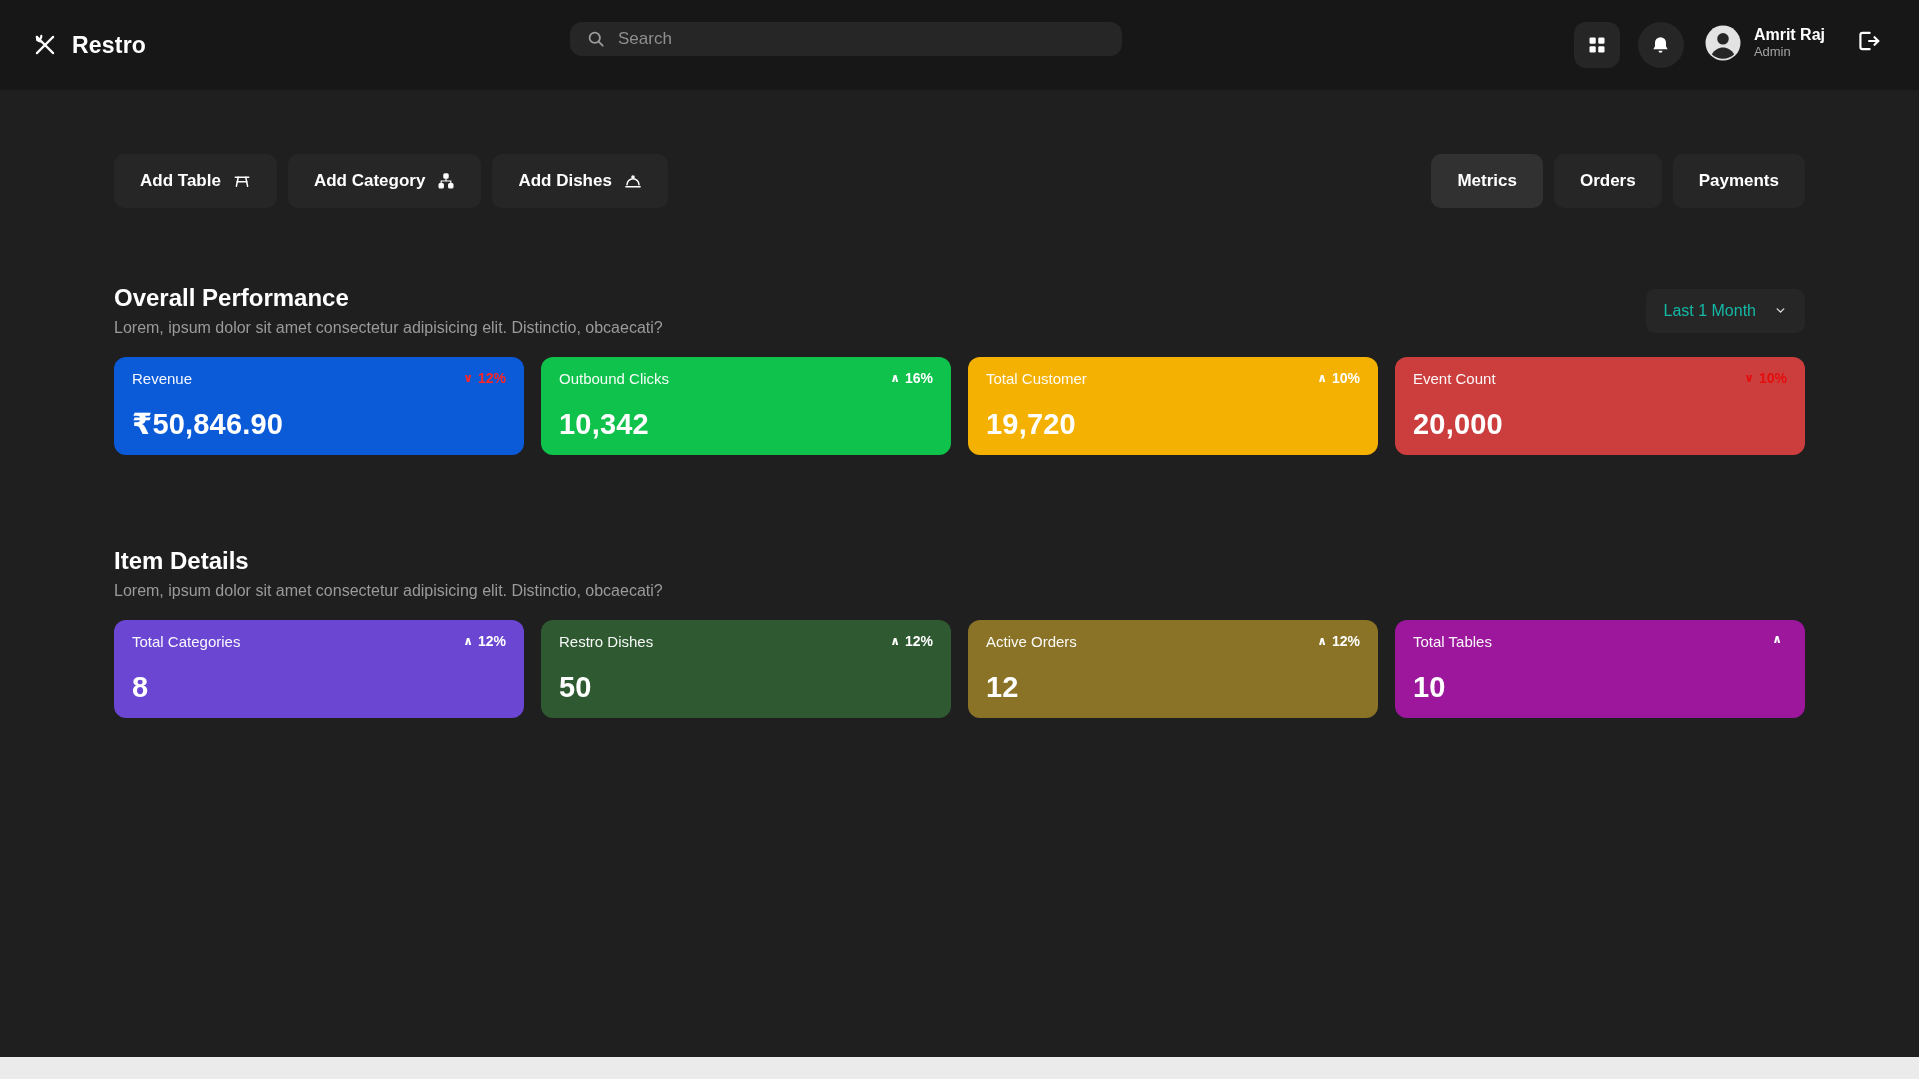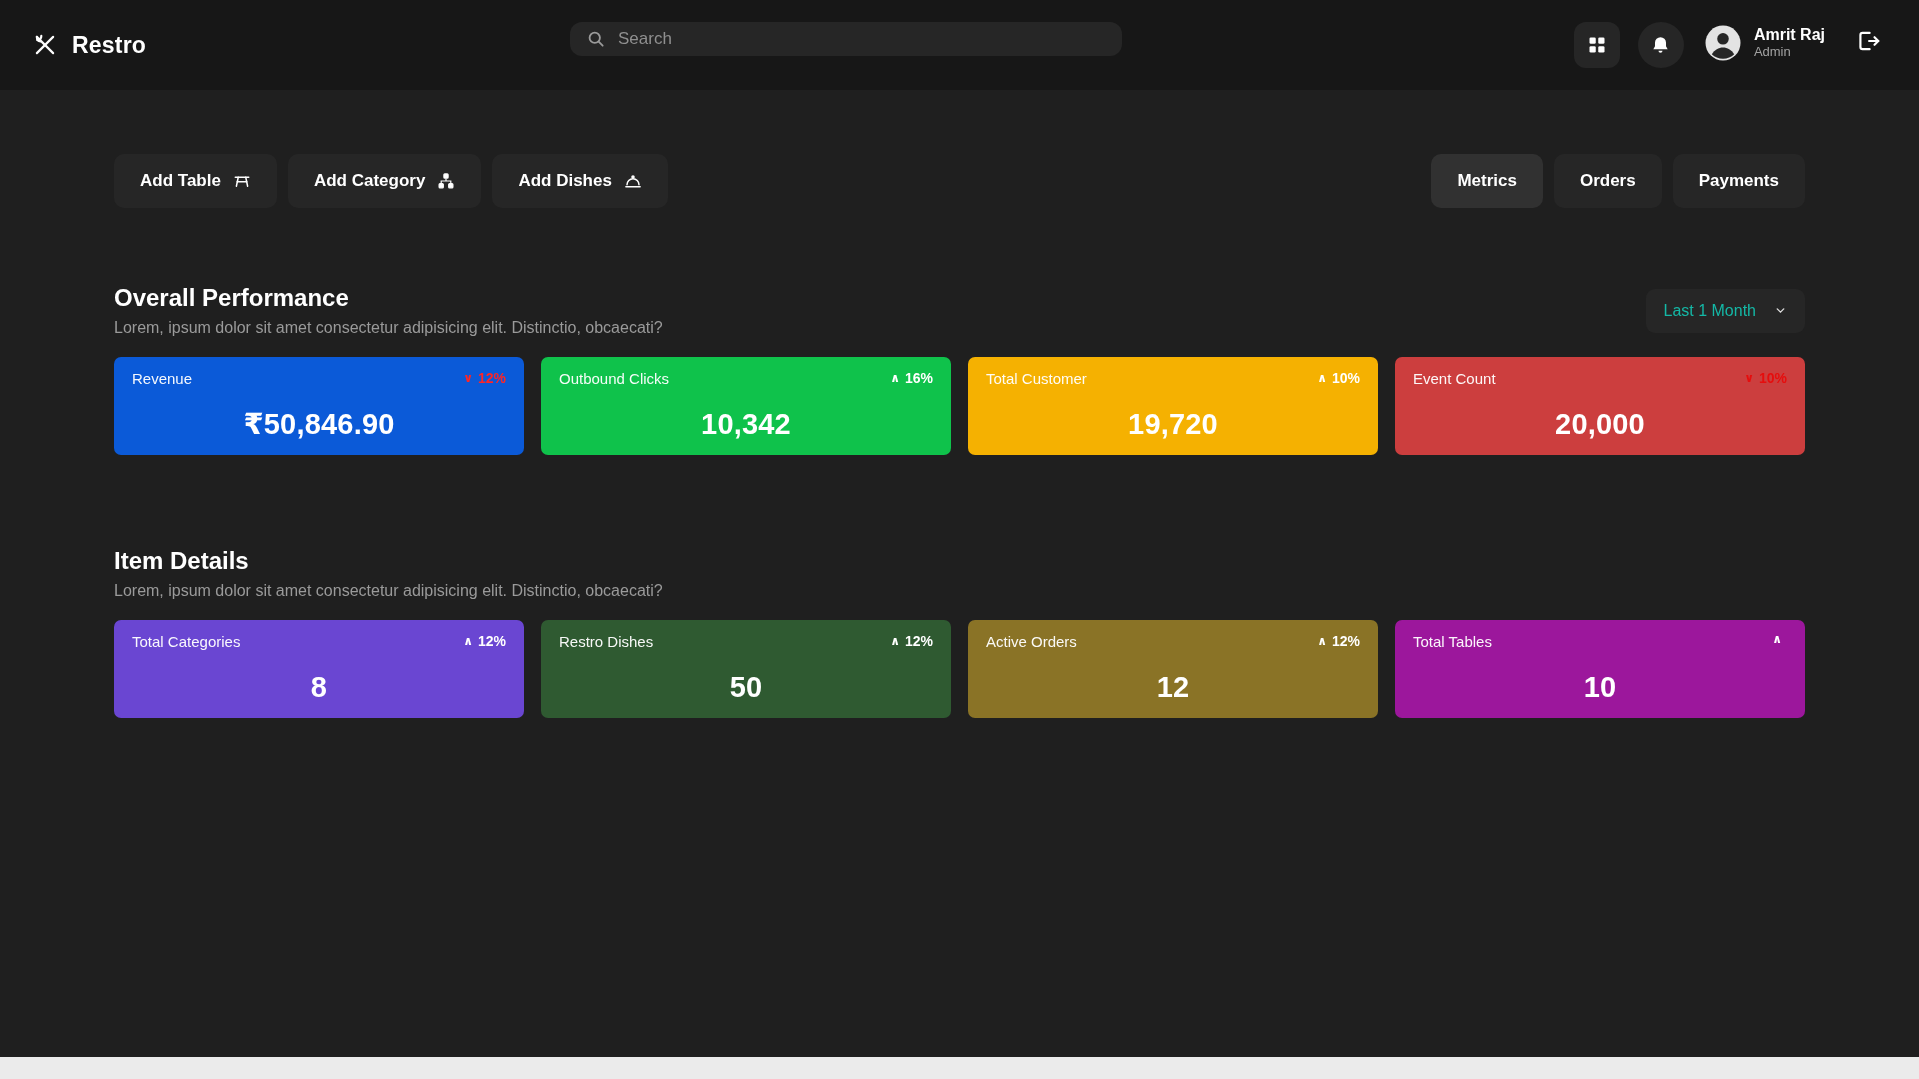--- a/index.html
+++ b/index.html
@@ -59,22 +59,22 @@
   .section-title { font-size:24px; font-weight:700; }
   .section-sub { margin-top:7px; font-size:16px; color:#9a9a9a; }
   .filter-btn {
     background:#262626; color:#14b8a6; border:none; border-radius:9px;
     height:44px; padding:0 18px; font-size:16px; font-weight:500;
     font-family:inherit; display:flex; align-items:center; gap:18px; cursor:pointer;
   }
 
   .cards { margin-top:20px; display:grid; grid-template-columns:repeat(4,1fr); gap:17px; }
   .card {
-    border-radius:7px; height:98px; padding:13px 18px 14px 18px;
-    display:flex; flex-direction:column; justify-content:space-between;text-align:center;
+    border-radius:12px; height:98px; padding:13px 18px 14px 18px;
+    display:flex; flex-direction:column; justify-content:space-between;
   }
   .card-top { display:flex; justify-content:space-between; align-items:flex-start; }
   .card-label { font-size:15px; font-weight:500; color:rgba(255,255,255,0.96); }
   .card-delta { display:flex; align-items:center; gap:5px; font-size:14px; font-weight:700; }
   .delta-arrow { font-size:12px; font-weight:700; line-height:1; }
   .card-value { font-size:29px; font-weight:700; letter-spacing:0.2px; }
 
   .bottom-strip {
     position:absolute; left:0; right:0; bottom:0; height:22px; background:#ebebeb;
   }

